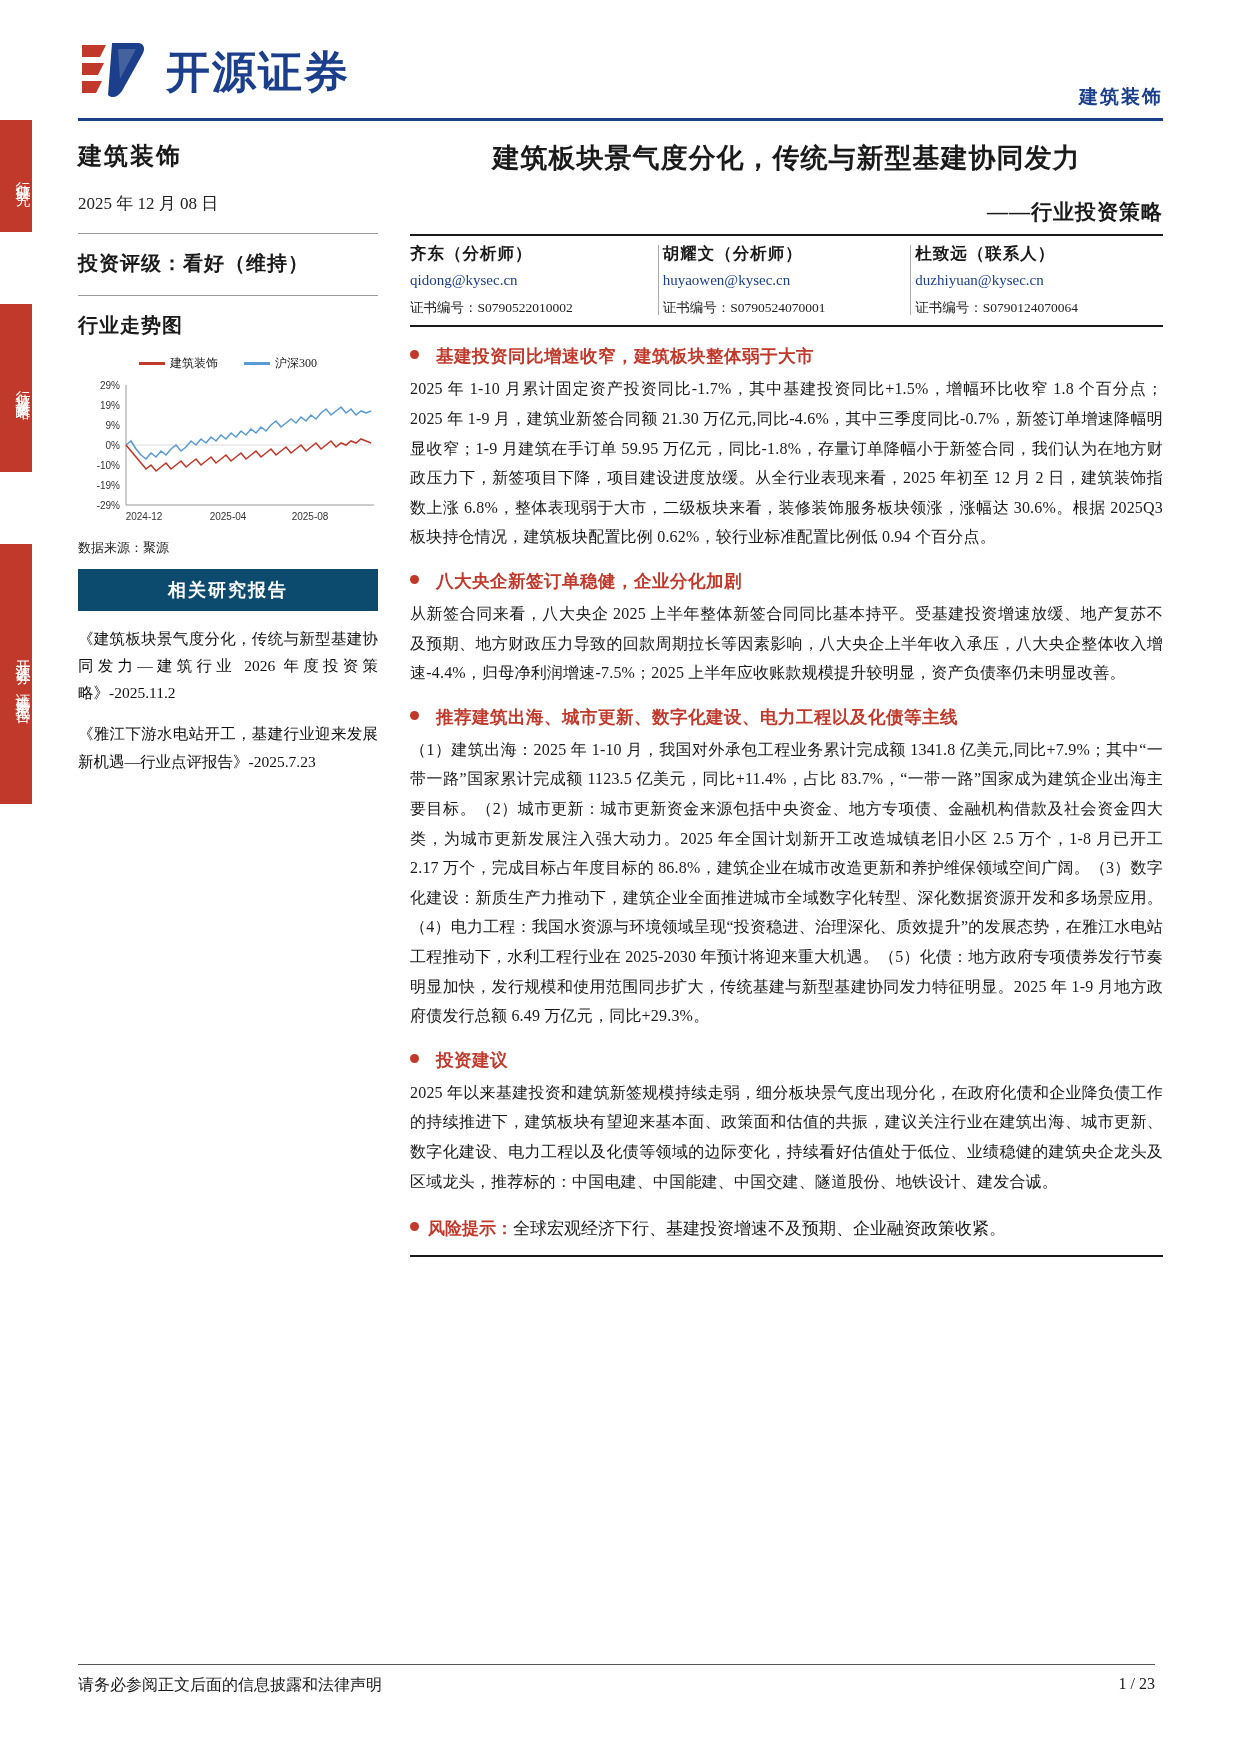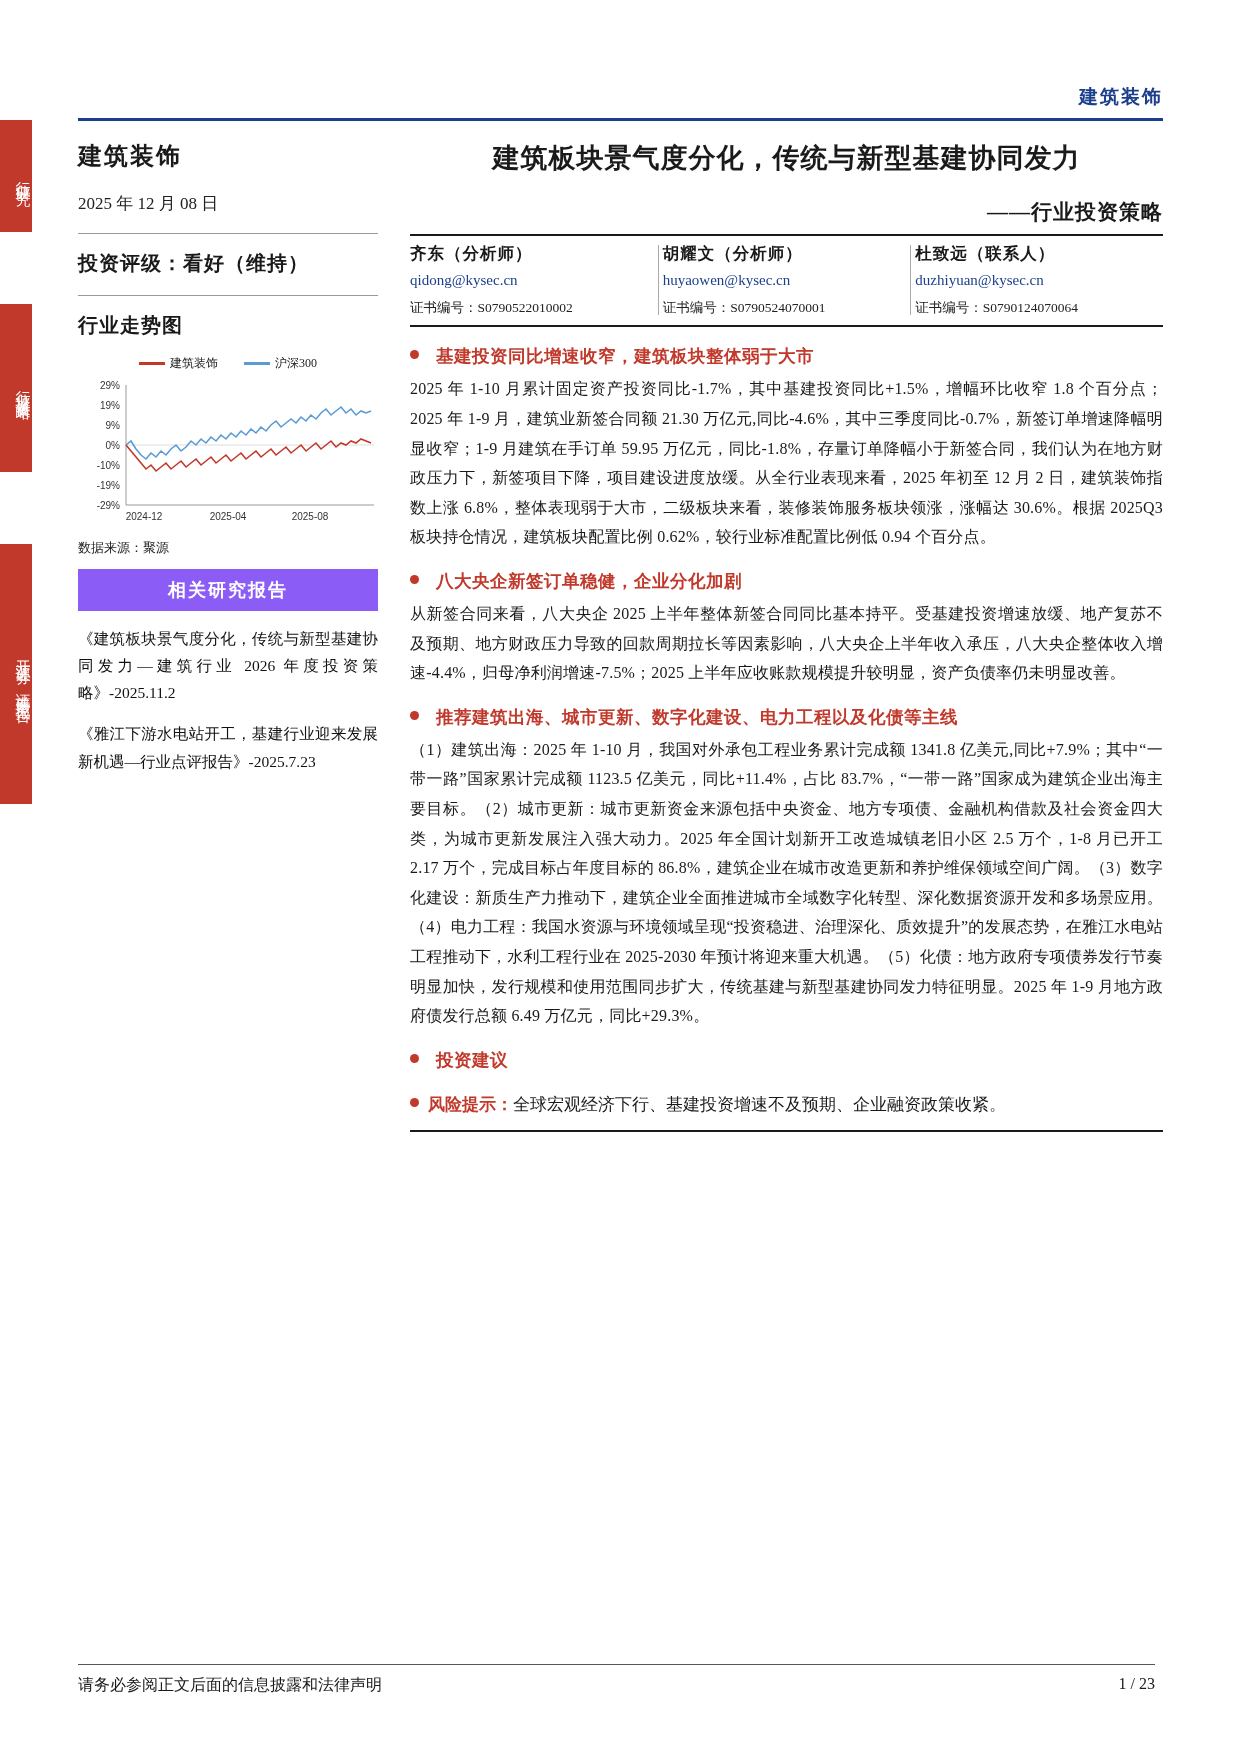--- a/index.html
+++ b/index.html
@@ -140,21 +140,21 @@
   .lg-line { width: 26px; height: 3px; display: inline-block; }
   .chart-svg { display: block; }
   .chart-src {
     font-size: 13px;
     margin-top: 8px;
     color: #222;
   }
 
   .related-head {
     margin-top: 26px;
-    background: #8b5cf6;
+    background: #0c4a6e;
     color: #fff;
     text-align: center;
     font-size: 18px;
     font-weight: bold;
     letter-spacing: 2px;
     padding: 9px 0;
   }
   .related-item {
     font-size: 15.5px;
     line-height: 1.75;
@@ -291,20 +291,32 @@
 <body>
 
 <div class="page">
 
   <div class="side-tabs">
     <div class="side-tab t1">行业研究</div>
     <div class="side-tab t2">行业投资策略</div>
     <div class="side-tab t3">开源证券 证券研究报告</div>
   </div>
 
+  <div class="masthead">
+    <div class="logo-mark">
+      <svg width="72" height="66" viewBox="0 0 72 66" xmlns="http://www.w3.org/2000/svg">
+        <path d="M4 6 H28 L22 18 H4 Z" fill="#c0392b"></path>
+        <path d="M4 24 H26 L20 36 H4 Z" fill="#c0392b"></path>
+        <path d="M4 42 H24 L18 54 H4 Z" fill="#c0392b"></path>
+        <path d="M34 4 L60 4 C66 4 68 10 64 16 L44 52 C40 58 34 60 30 56 Z" fill="#1b3f8b"></path>
+        <path d="M40 10 L58 10 L42 40 Z" fill="#ffffff" opacity="0.18"></path>
+      </svg>
+    </div>
+    <div class="logo-text">开源证券</div>
+  </div>
   <div class="sector-tag">建筑装饰</div>
   <div class="head-rule"></div>
 
   <div class="leftcol">
     <div class="lc-sector">建筑装饰</div>
     <div class="lc-date">2025 年 12 月 08 日</div>
     <div class="lc-rule"></div>
     <div class="lc-rating">投资评级：看好（维持）</div>
     <div class="lc-rule"></div>
     <div class="lc-subtitle">行业走势图</div>
@@ -395,20 +407,21 @@
     <div class="sec-head">
       <span class="bullet"></span>
       <span class="txt">推荐建筑出海、城市更新、数字化建设、电力工程以及化债等主线</span>
     </div>
     <div class="para">（1）建筑出海：2025 年 1-10 月，我国对外承包工程业务累计完成额 1341.8 亿美元,同比+7.9%；其中“一带一路”国家累计完成额 1123.5 亿美元，同比+11.4%，占比 83.7%，“一带一路”国家成为建筑企业出海主要目标。（2）城市更新：城市更新资金来源包括中央资金、地方专项债、金融机构借款及社会资金四大类，为城市更新发展注入强大动力。2025 年全国计划新开工改造城镇老旧小区 2.5 万个，1-8 月已开工 2.17 万个，完成目标占年度目标的 86.8%，建筑企业在城市改造更新和养护维保领域空间广阔。（3）数字化建设：新质生产力推动下，建筑企业全面推进城市全域数字化转型、深化数据资源开发和多场景应用。（4）电力工程：我国水资源与环境领域呈现“投资稳进、治理深化、质效提升”的发展态势，在雅江水电站工程推动下，水利工程行业在 2025-2030 年预计将迎来重大机遇。（5）化债：地方政府专项债券发行节奏明显加快，发行规模和使用范围同步扩大，传统基建与新型基建协同发力特征明显。2025 年 1-9 月地方政府债发行总额 6.49 万亿元，同比+29.3%。</div>
 
     <div class="sec-head">
       <span class="bullet"></span>
       <span class="txt">投资建议</span>
     </div>
+    <div class="para">2025 年以来基建投资和建筑新签规模持续走弱，细分板块景气度出现分化，在政府化债和企业降负债工作的持续推进下，建筑板块有望迎来基本面、政策面和估值的共振，建议关注行业在建筑出海、城市更新、数字化建设、电力工程以及化债等领域的边际变化，持续看好估值处于低位、业绩稳健的建筑央企龙头及区域龙头，推荐标的：中国电建、中国能建、中国交建、隧道股份、地铁设计、建发合诚。</div>
 
     <div class="risk">
       <span class="bullet"></span>
       <span><span class="lbl">风险提示：</span><span>全球宏观经济下行、基建投资增速不及预期、企业融资政策收紧。</span></span>
     </div>
     <div class="risk-rule"></div>
   </div>
 
   <div class="footer">
     <div class="footer-rule"></div>

